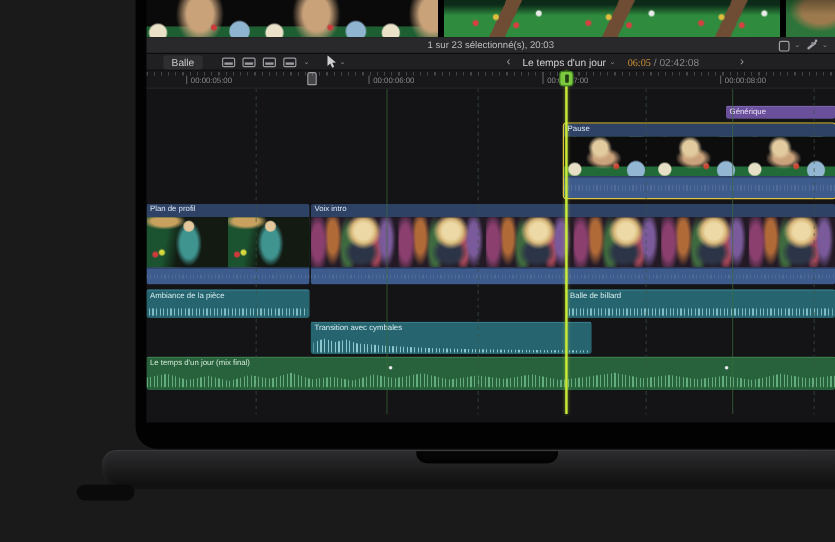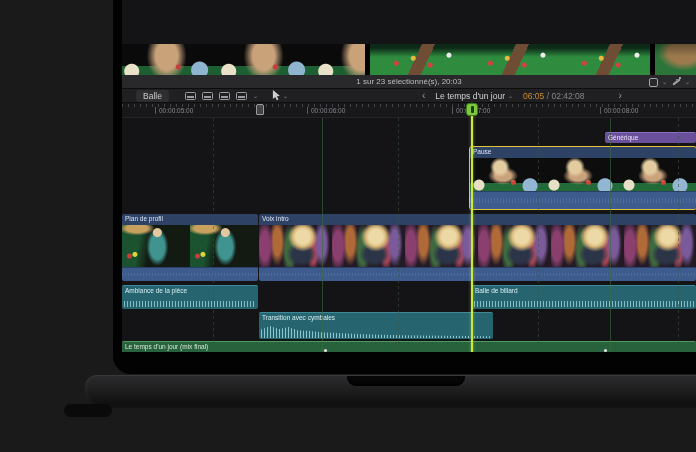--- a/index.html
+++ b/index.html
@@ -49,32 +49,32 @@
   .toolbar{position:absolute;left:0;top:45px;width:574px;height:14px;background:#202022;border-bottom:1px solid #0d0d0e;display:flex;align-items:center;}
   .index-btn{margin-left:14px;padding:1px 7px;border-radius:3px;background:#2e2e31;color:#c9c9cd;font-size:8.5px;}
   .ap-group{display:flex;align-items:center;gap:6px;margin-left:16px;}
   .ap-icon{width:11px;height:8px;border:1px solid #9a9aa0;border-radius:1.5px;position:relative;display:inline-block;}
   .ap-icon::after{content:"";position:absolute;left:1px;right:1px;bottom:1px;height:2px;background:#9a9aa0;}
   .cursor-ic{margin-left:14px;display:flex;align-items:center;gap:2px;}
   .tl-nav{position:absolute;left:300px;top:0;height:14px;display:flex;align-items:center;gap:10px;}
   .nav-ch{font-size:10px;color:#9a9aa0;line-height:1;}
   .proj{font-size:8.5px;color:#d2d2d6;display:flex;align-items:center;gap:3px;}
   .tc{font-size:8.5px;}
-  .tc .cur{color:#c98f35;}
+  .tc .cur{color:#c98f35;font-family:Liberation Serif, serif;}
   .tc .tot{color:#85858a;}
 
   
   .ruler{position:absolute;left:0;top:59px;width:574px;height:15px;background:#18181a;border-bottom:1px solid #242428;}
   .ruler::before{content:"";position:absolute;left:0;top:1px;width:100%;height:3px;
     background:repeating-linear-gradient(90deg,#43434a 0 1px,rgba(0,0,0,0) 1px 6px);}
   .tick{position:absolute;top:4px;font-size:6.5px;color:#87878c;white-space:nowrap;}
   .tick::before{content:"";display:inline-block;width:1px;height:7px;background:#5a5a60;margin-right:3px;vertical-align:-1px;}
 
   
-  .tracks{position:absolute;left:0;top:0;width:574px;height:399px;margin-top:44px;}
+  .tracks{position:absolute;left:0;top:0;width:574px;height:399px;}
   .grid{position:absolute;top:74px;height:271px;width:1px;pointer-events:none;}
   .grid.dash{background:repeating-linear-gradient(#3a5240 0 3px,rgba(0,0,0,0) 3px 6px);opacity:.55;}
   .grid.solid{background:#3c6a3c;opacity:.6;}
 
   .clip{position:absolute;border-radius:2px;overflow:hidden;}
   .clip-label{font-size:6.5px;line-height:1;padding:2px 0 0 3px;white-space:nowrap;overflow:hidden;}
 
   .title-clip{background:#6a4f9b;border-top:1px solid #8b70c2;color:#ece5f8;}
 
   .vclip-head{height:11px;background:#2e4266;color:#dbe4f4;}

